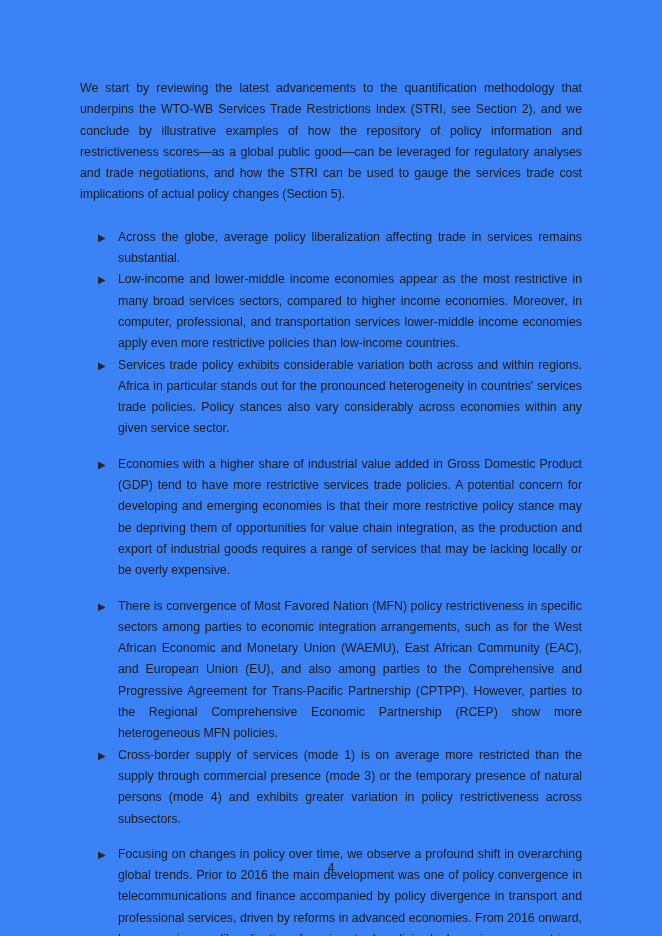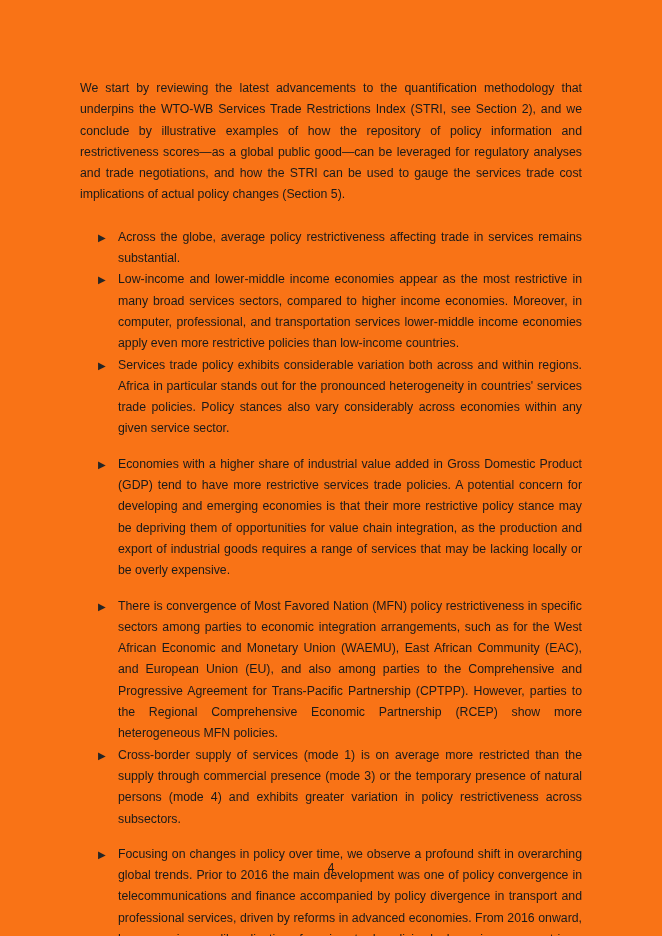--- a/index.html
+++ b/index.html
@@ -4,21 +4,21 @@
 <style>
   html, body {
     margin: 0;
     padding: 0;
     background: #ffffff;
   }
   .page {
     position: relative;
     width: 662px;
     height: 936px;
-    background: #f97316;
+    background: #3b82f6;
     overflow: hidden;
     box-sizing: border-box;
     font-family: "Liberation Sans", sans-serif;
     color: #1a1a1a;
   }
   .content {
     position: absolute;
     left: 80px;
     top: 78px;
     width: 502px;
@@ -87,21 +87,21 @@
 
   <div class="content">
 
     <p class="para intro">We start by reviewing the latest advancements to the quantification methodology that underpins the WTO-WB Services Trade Restrictions Index (STRI, see Section 2), and we conclude by illustrative examples of how the repository of policy information and restrictiveness scores—as a global public good—can be leveraged for regulatory analyses and trade negotiations, and how the STRI can be used to gauge the services trade cost implications of actual policy changes (Section 5).</p>
 
 
     <ul class="bullets">
 
       <li class="bullet">
         <span class="marker">▶</span>
-        <span class="txt">Across the globe, average policy restrictiveness affecting trade in services remains substantial.</span>
+        <span class="txt">Across the globe, average policy liberalization affecting trade in services remains substantial.</span>
       </li>
 
       <li class="bullet">
         <span class="marker">▶</span>
         <span class="txt">Low-income and lower-middle income economies appear as the most restrictive in many broad services sectors, compared to higher income economies. Moreover, in computer, professional, and transportation services lower-middle income economies apply even more restrictive policies than low-income countries.</span>
       </li>
 
       <li class="bullet">
         <span class="marker">▶</span>
         <span class="txt">Services trade policy exhibits considerable variation both across and within regions. Africa in particular stands out for the pronounced heterogeneity in countries' services trade policies. Policy stances also vary considerably across economies within any given service sector.</span>

